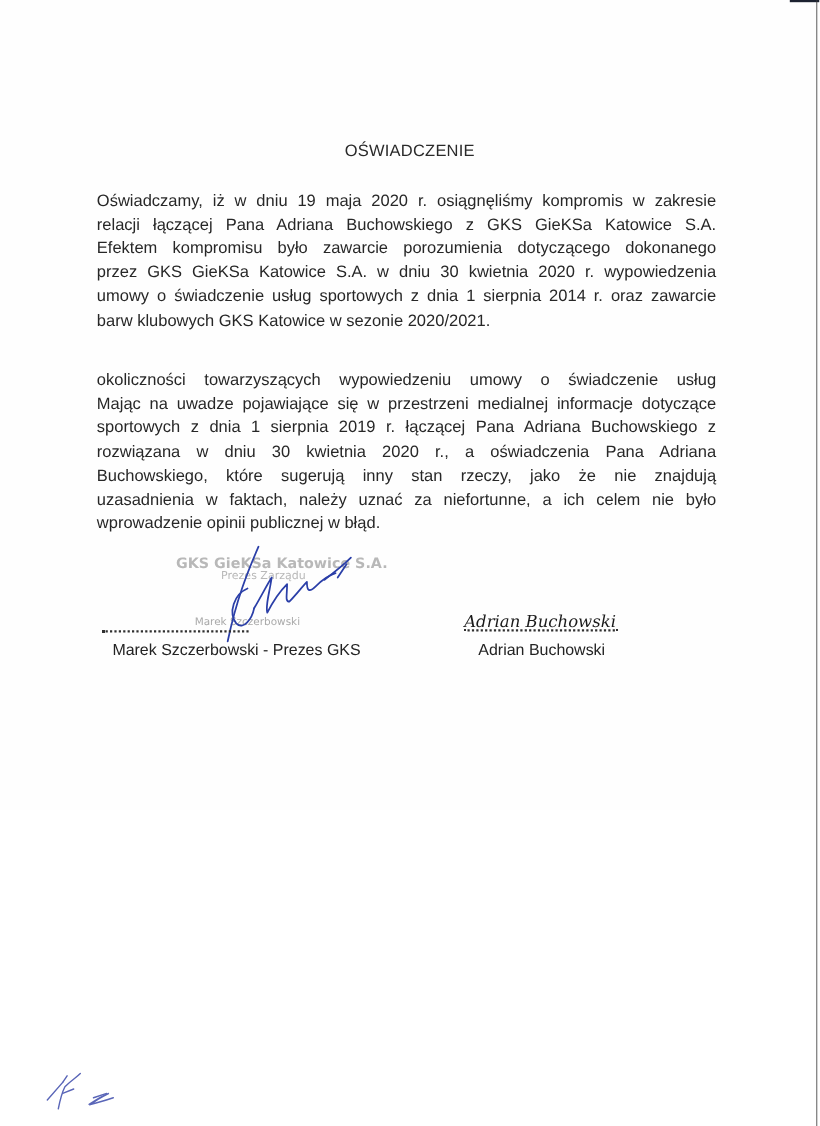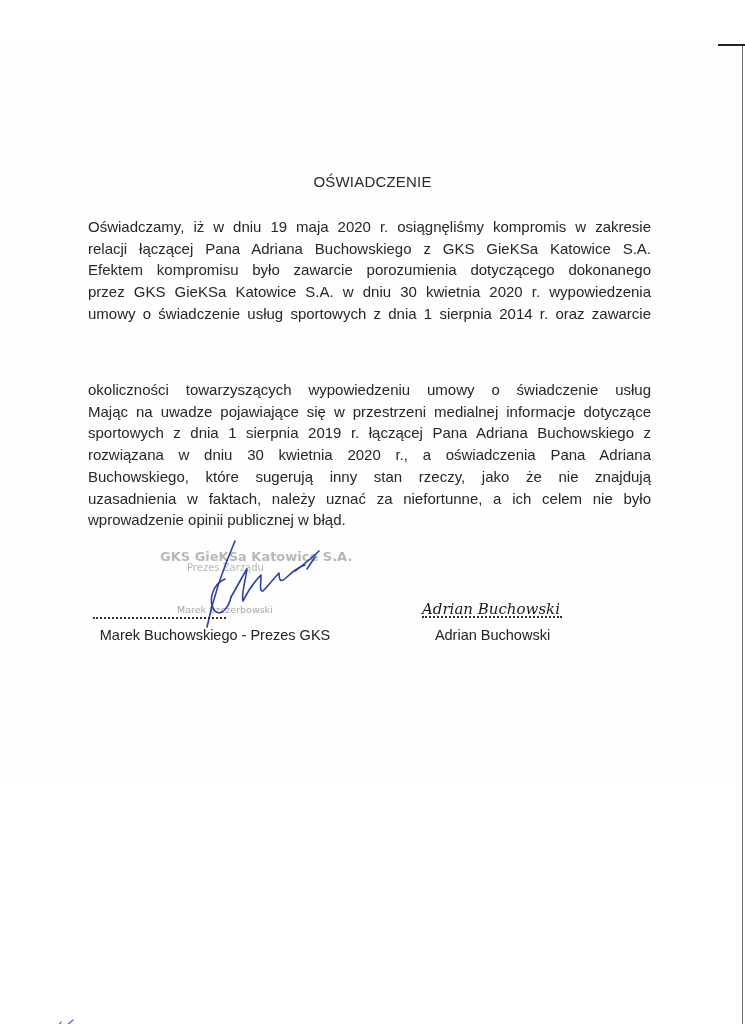--- a/index.html
+++ b/index.html
@@ -13,21 +13,20 @@
       position: relative;
       overflow: hidden;
       font-family: "Liberation Sans", sans-serif;
       color: #262626;
     }
     .page {
       position: absolute;
       left: 0; top: 0;
       width: 745px; height: 736px;
       background: #fefefe;
-      margin-top: 44px;
     }
     .edge-top {
       position: absolute;
       left: 718px; top: 0;
       width: 27px; height: 2px;
       background: #1c2230;
     }
     .edge-right {
       position: absolute;
       left: 742px; top: 0;
@@ -69,21 +68,21 @@
       position: absolute;
       left: 130px;
       top: 505px;
       width: 200px;
       font-family: "DejaVu Sans", sans-serif;
       font-weight: bold;
       color: #b8b8b8;
       text-align: center;
     }
     .stamp .s1 { position:absolute; left: 30px; top: 0; font-size: 13px; white-space: nowrap; }
-    .stamp .s2 { position:absolute; left: 57px; top: 13px; font-size: 10px; font-weight: normal; white-space: nowrap; }
+    .stamp .s2 { position:absolute; left: 71px; top: 13px; font-size: 10px; font-weight: normal; white-space: nowrap; }
     .stamp .s3 { position:absolute; left: 47px; top: 55px; font-size: 9.5px; font-weight: normal; white-space: nowrap; color:#a9a9a9; }
     .dotted-left {
       position: absolute;
       left: 93px; top: 573px;
       width: 133px; height: 0;
       border-top: 2px dotted #303030;
     }
     .sig-left-name {
       position: absolute;
       left: 85px; top: 580px;
@@ -137,20 +136,21 @@
   <div class="edge-right"></div>
 
   <div class="title">OŚWIADCZENIE</div>
 
   <div class="para p1">
     <span class="line">Oświadczamy, iż w dniu 19 maja 2020 r. osiągnęliśmy kompromis w zakresie</span>
     <span class="line">relacji łączącej Pana Adriana Buchowskiego z GKS GieKSa Katowice S.A.</span>
     <span class="line">Efektem kompromisu było zawarcie porozumienia dotyczącego dokonanego</span>
     <span class="line">przez GKS GieKSa Katowice S.A. w dniu 30 kwietnia 2020 r. wypowiedzenia</span>
     <span class="line">umowy o świadczenie usług sportowych z dnia 1 sierpnia 2014 r. oraz zawarcie</span>
+    <span class="line last">barw klubowych GKS Katowice w sezonie 2020/2021.</span>
   </div>
 
   <div class="para p2">
     <span class="line">okoliczności towarzyszących wypowiedzeniu umowy o świadczenie usług</span>
     <span class="line">Mając na uwadze pojawiające się w przestrzeni medialnej informacje dotyczące</span>
     <span class="line">sportowych z dnia 1 sierpnia 2019 r. łączącej Pana Adriana Buchowskiego z</span>
     <span class="line">rozwiązana w dniu 30 kwietnia 2020 r., a oświadczenia Pana Adriana</span>
     <span class="line">Buchowskiego, które sugerują inny stan rzeczy, jako że nie znajdują</span>
     <span class="line">uzasadnienia w faktach, należy uznać za niefortunne, a ich celem nie było</span>
     <span class="line last">wprowadzenie opinii publicznej w błąd.</span>
@@ -167,21 +167,21 @@
       <path d="M40 2 C 30 25, 20 50, 12 88"></path>
       <path d="M30 40 C 18 45, 12 62, 20 72 C 26 78, 34 68, 36 58"></path>
       <path d="M36 58 C 42 48, 48 36, 52 30 C 50 44, 46 56, 48 62 C 54 50, 62 40, 66 36 C 66 46, 64 52, 68 52 C 74 46, 80 38, 84 34 C 84 42, 86 44, 92 38 C 98 32, 104 28, 110 26"></path>
       <path d="M100 32 C 108 26, 116 20, 124 12"></path>
       <path d="M112 30 L 120 18"></path>
     </g>
   </svg>
 
   <div class="dotted-left"></div>
   <div class="sig-left-name">
-    <span>Marek Buchowskiego - Prezes GKS</span>
+    <span>Marek Szczerbowski - Prezes GKS</span>
   </div>
 
   <svg class="handsig-right" viewBox="0 0 150 25">
     <text x="2" y="18" font-family="DejaVu Serif, serif" font-style="italic" font-size="15" fill="#1a1a1a">Adrian Buchowski</text>
   </svg>
   <div class="dotted-right"></div>
   <div class="sig-right-name">Adrian Buchowski</div>
 
   <svg class="initials" viewBox="0 0 80 45">
     <g fill="none" stroke="#5a66b8" stroke-width="1.3" stroke-linecap="round">

